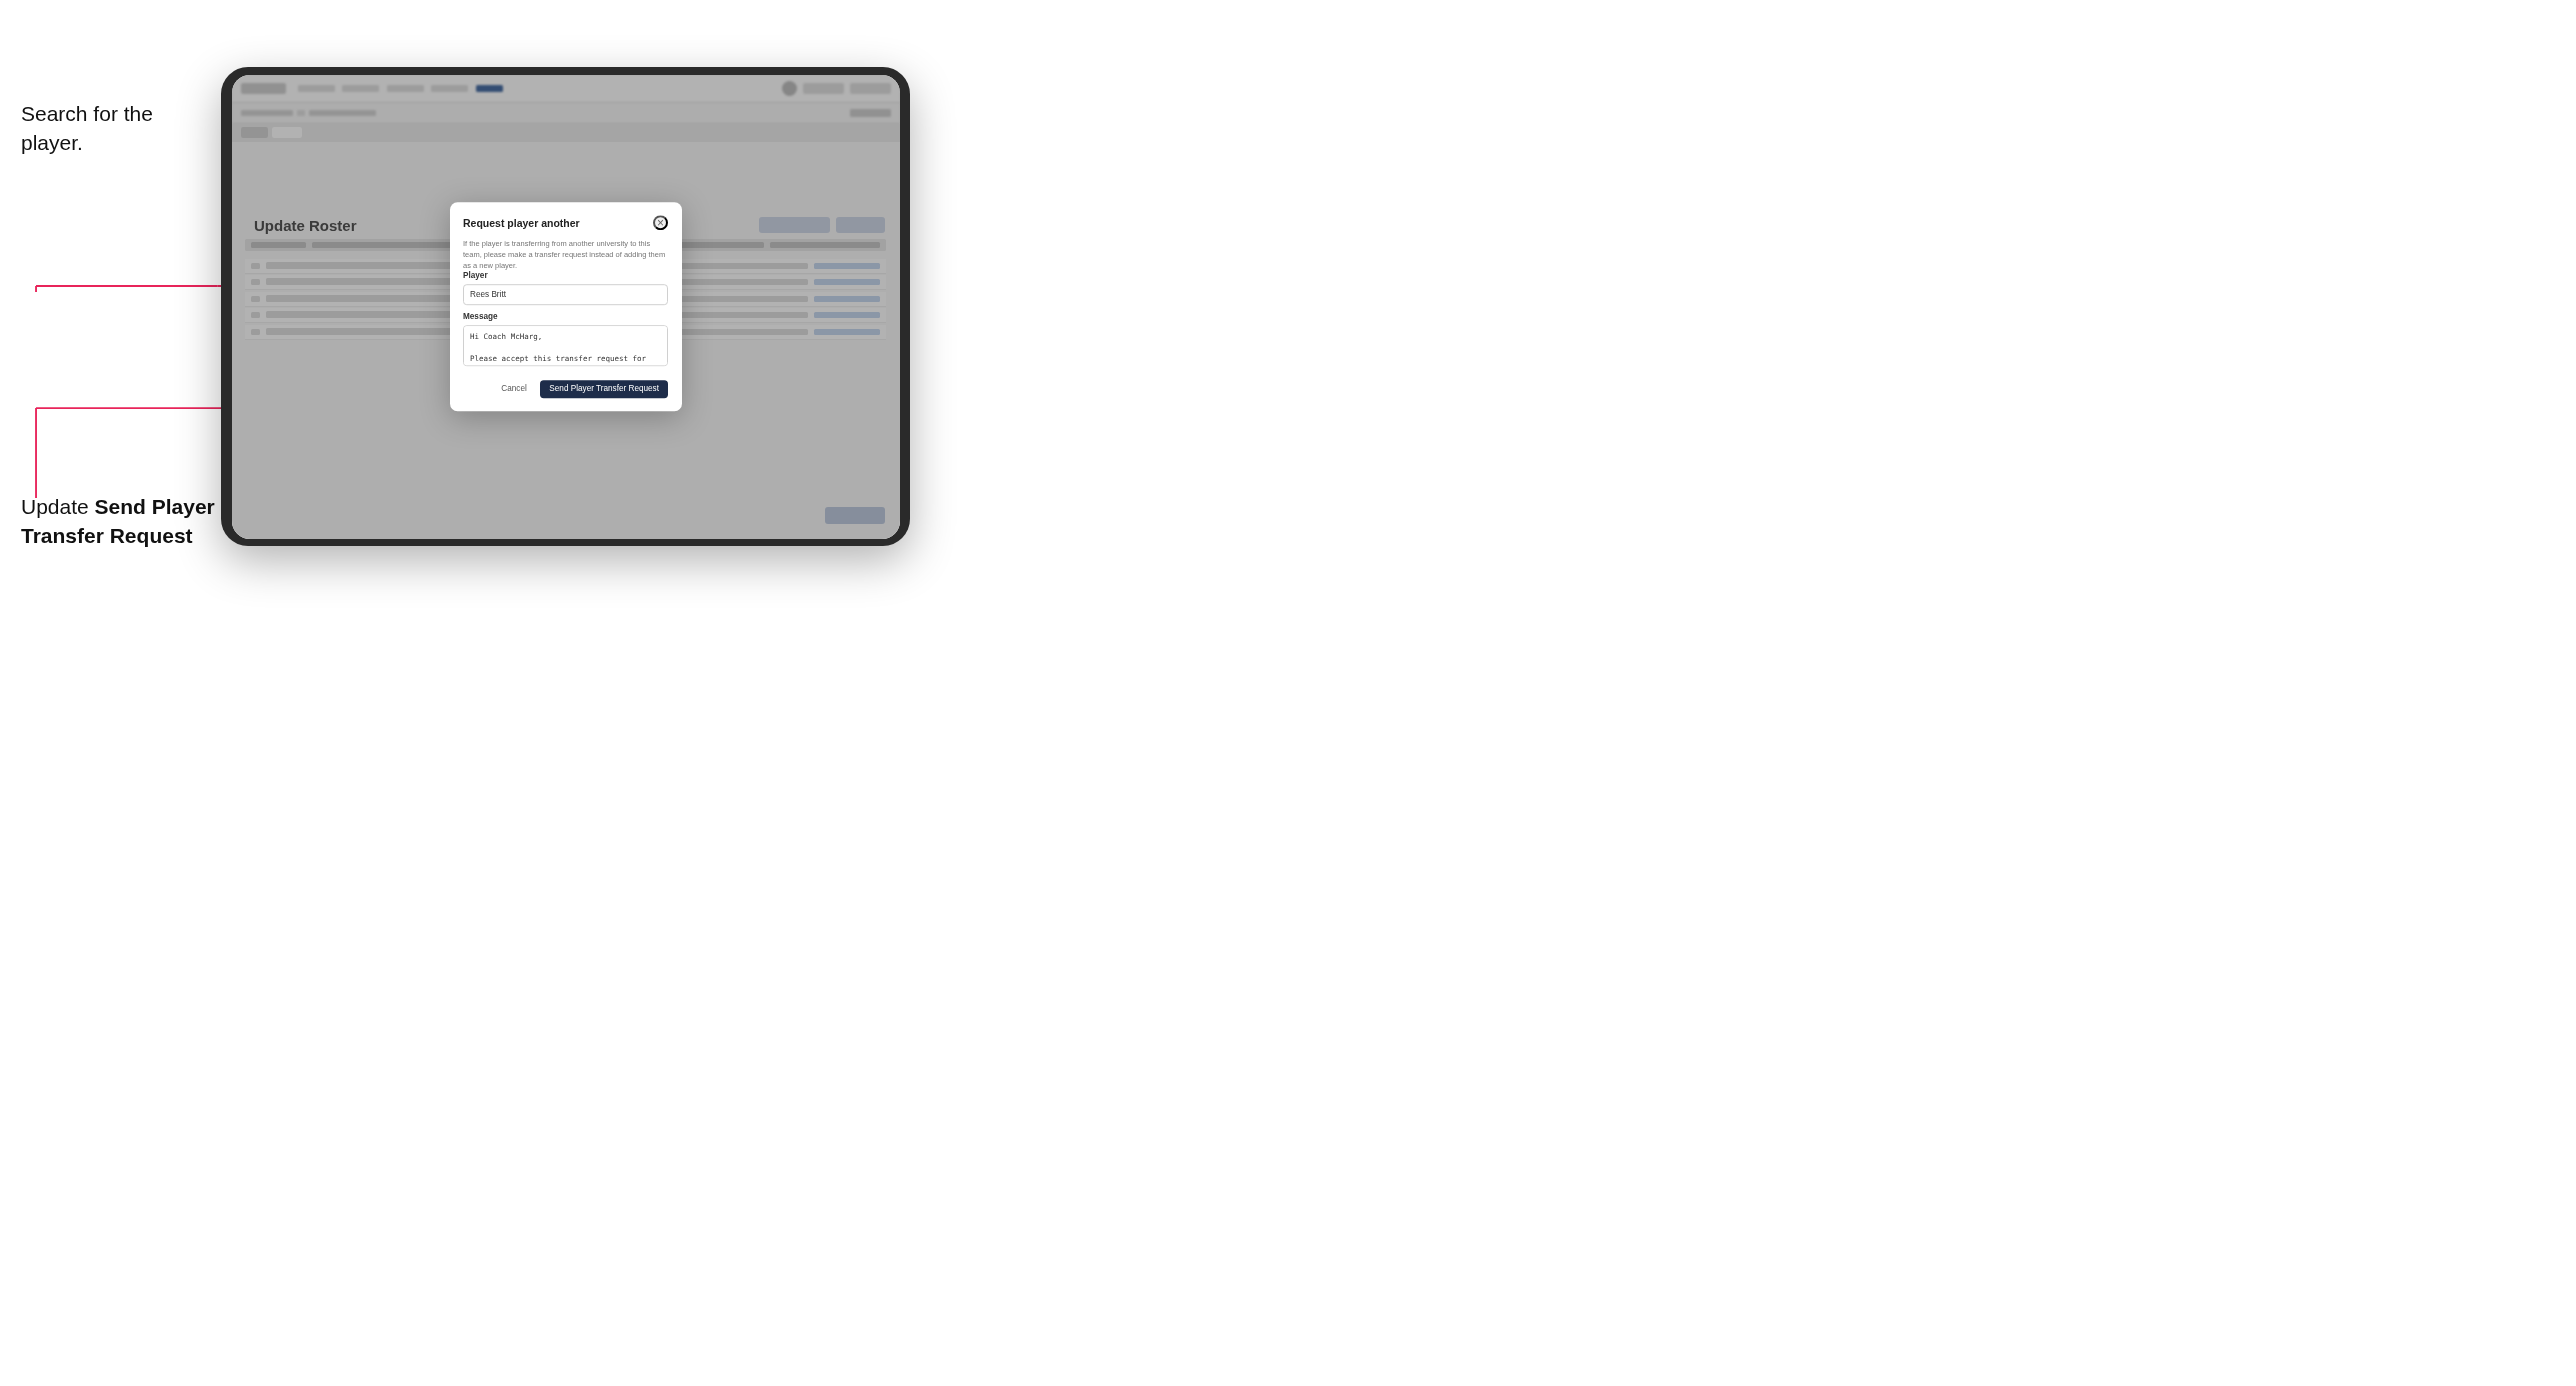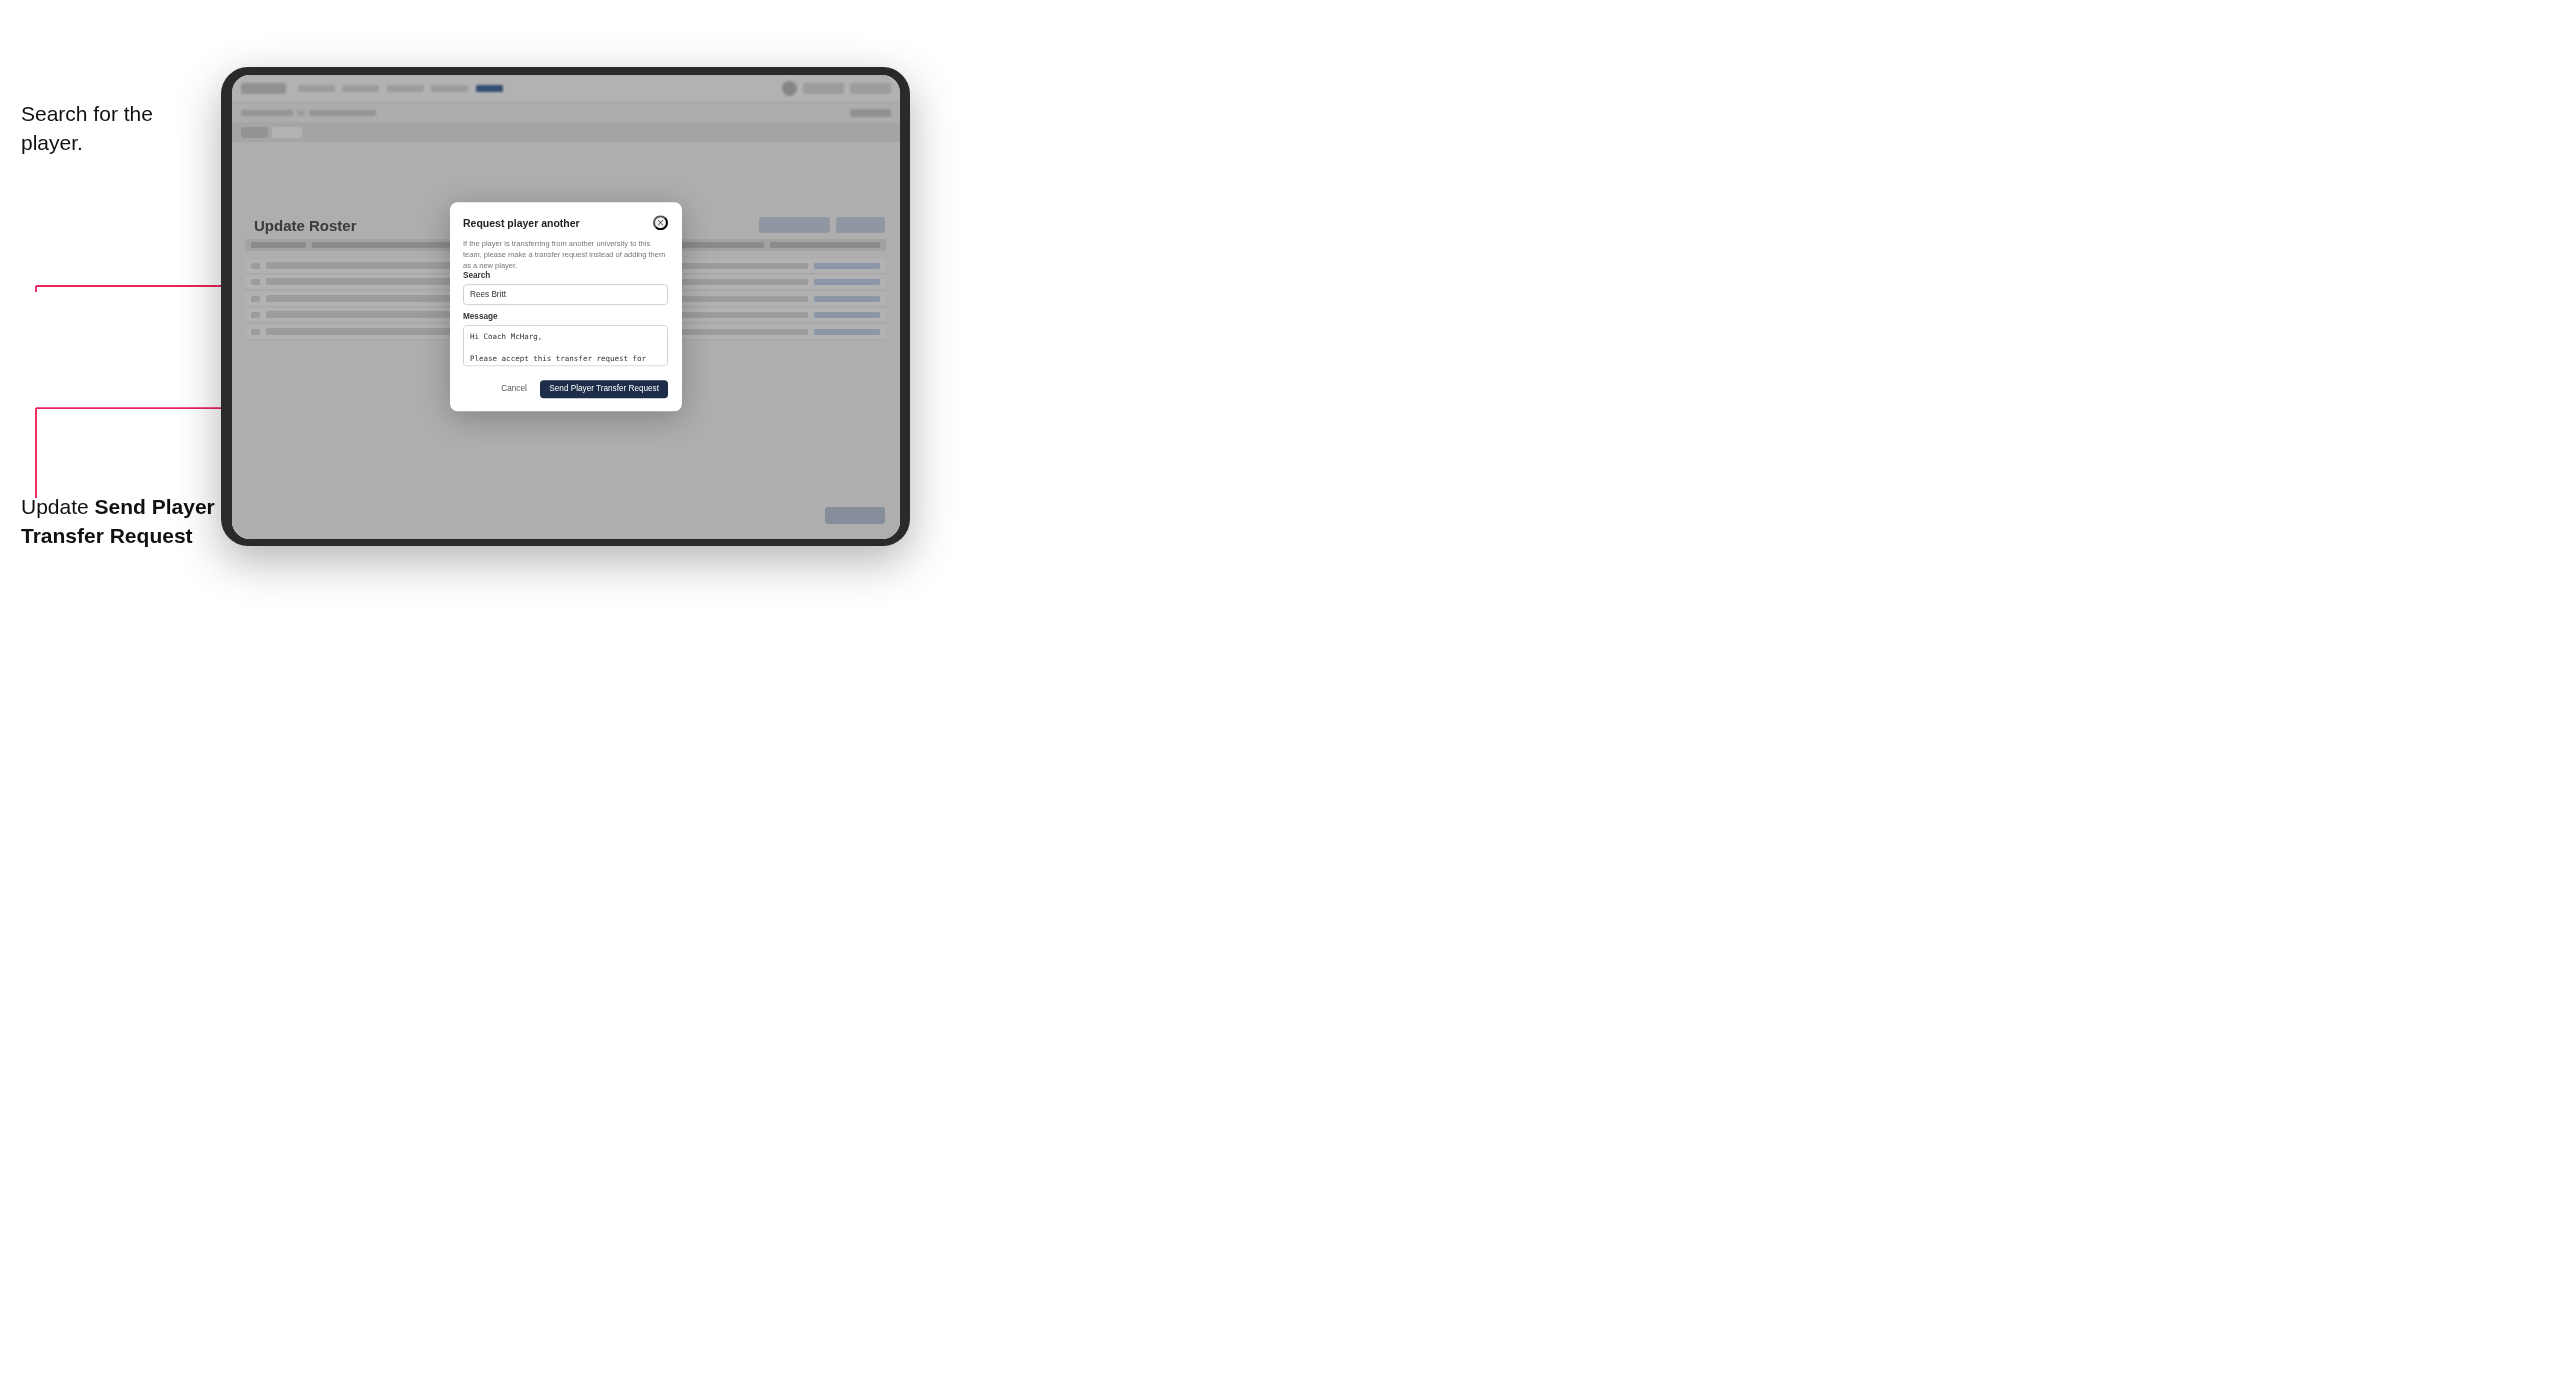--- a/index.html
+++ b/index.html
@@ -536,21 +536,21 @@
       </div>
 
       <div class="modal-overlay">
         <div class="modal">
           <div class="modal-header">
             <span class="modal-title">Request player another</span>
             <button class="modal-close">×</button>
           </div>
           <p class="modal-description">If the player is transferring from another university to this team, please make a transfer request instead of adding them as a new player.</p>
 
-          <div class="modal-label">Search</div>
+          <div class="modal-label">Player</div>
           <input class="modal-input" type="text" value="Rees Britt" style="">
 
           <div class="modal-label">Message</div>
           <textarea class="modal-textarea" style="">Hi Coach McHarg,
 
 Please accept this transfer request for Rees now he has joined us at Scoreboard College</textarea>
 
           <div class="modal-footer">
             <button class="btn-cancel">Cancel</button>
             <button class="btn-send">Send Player Transfer Request</button>

